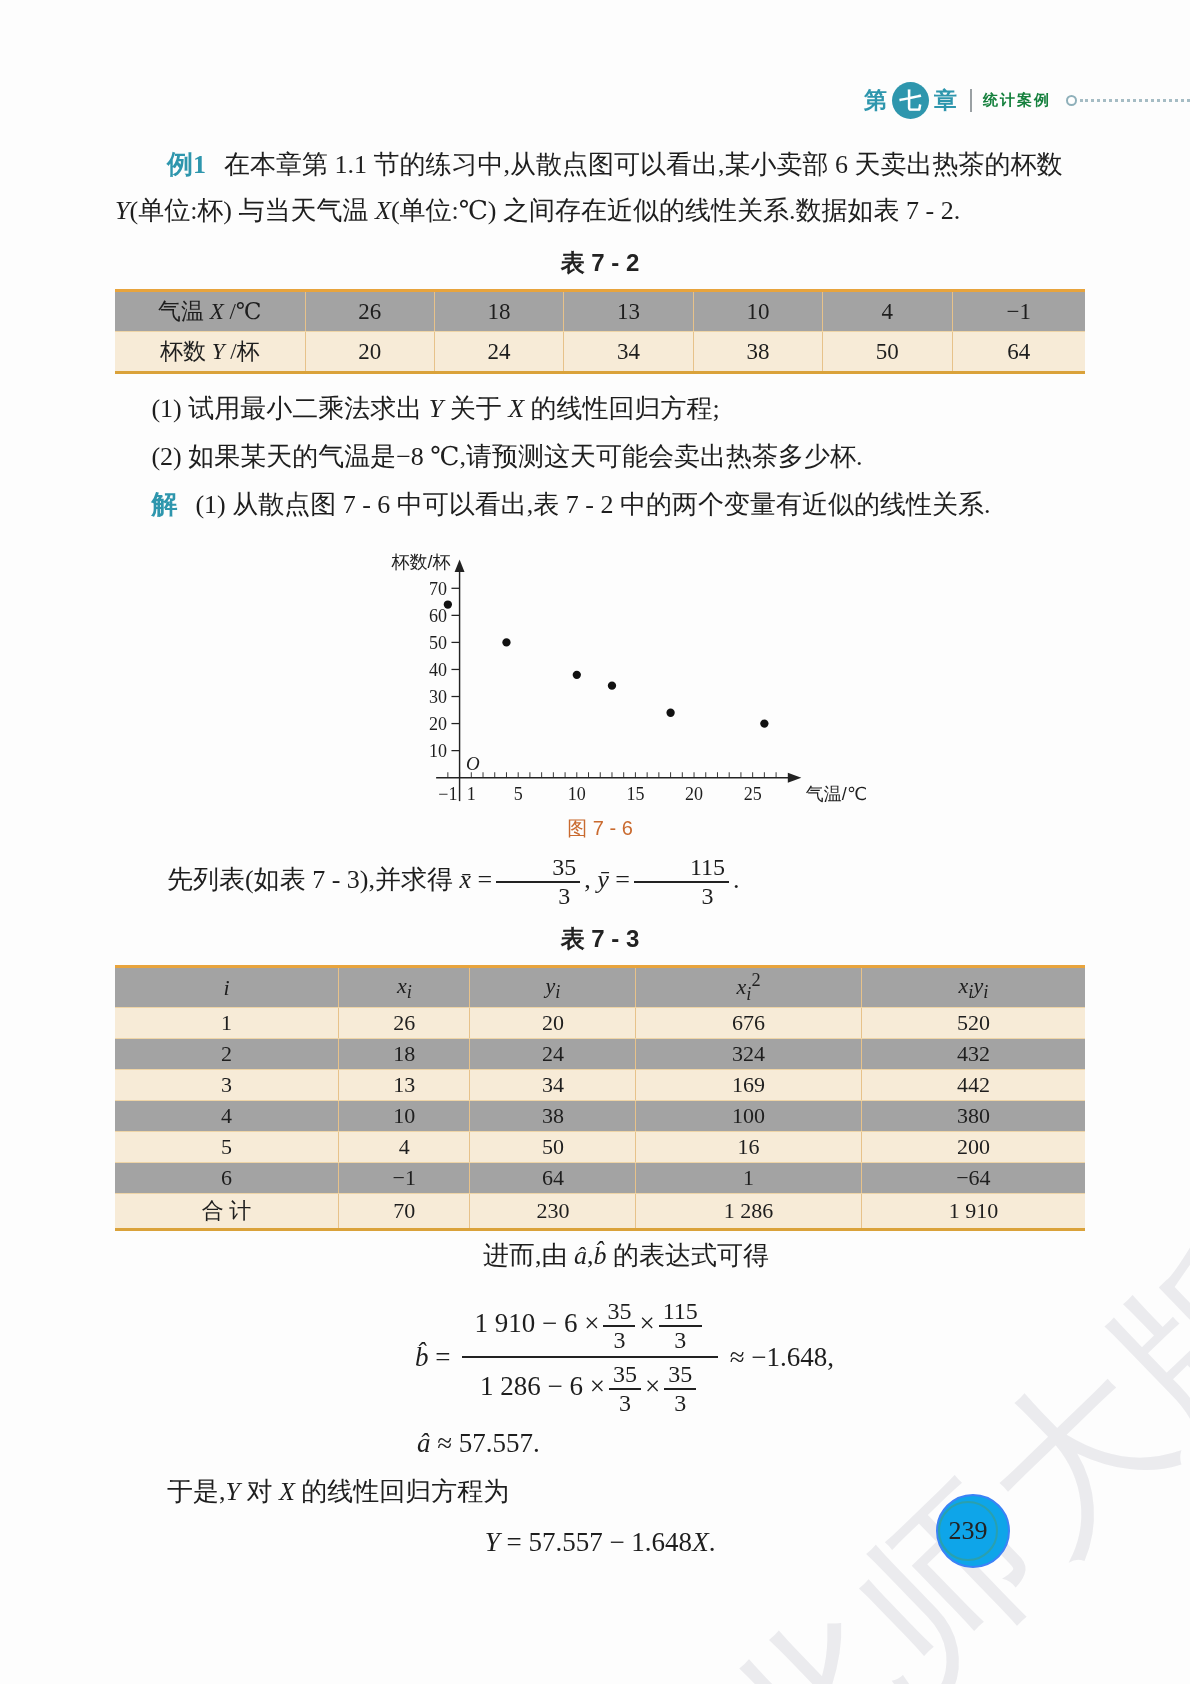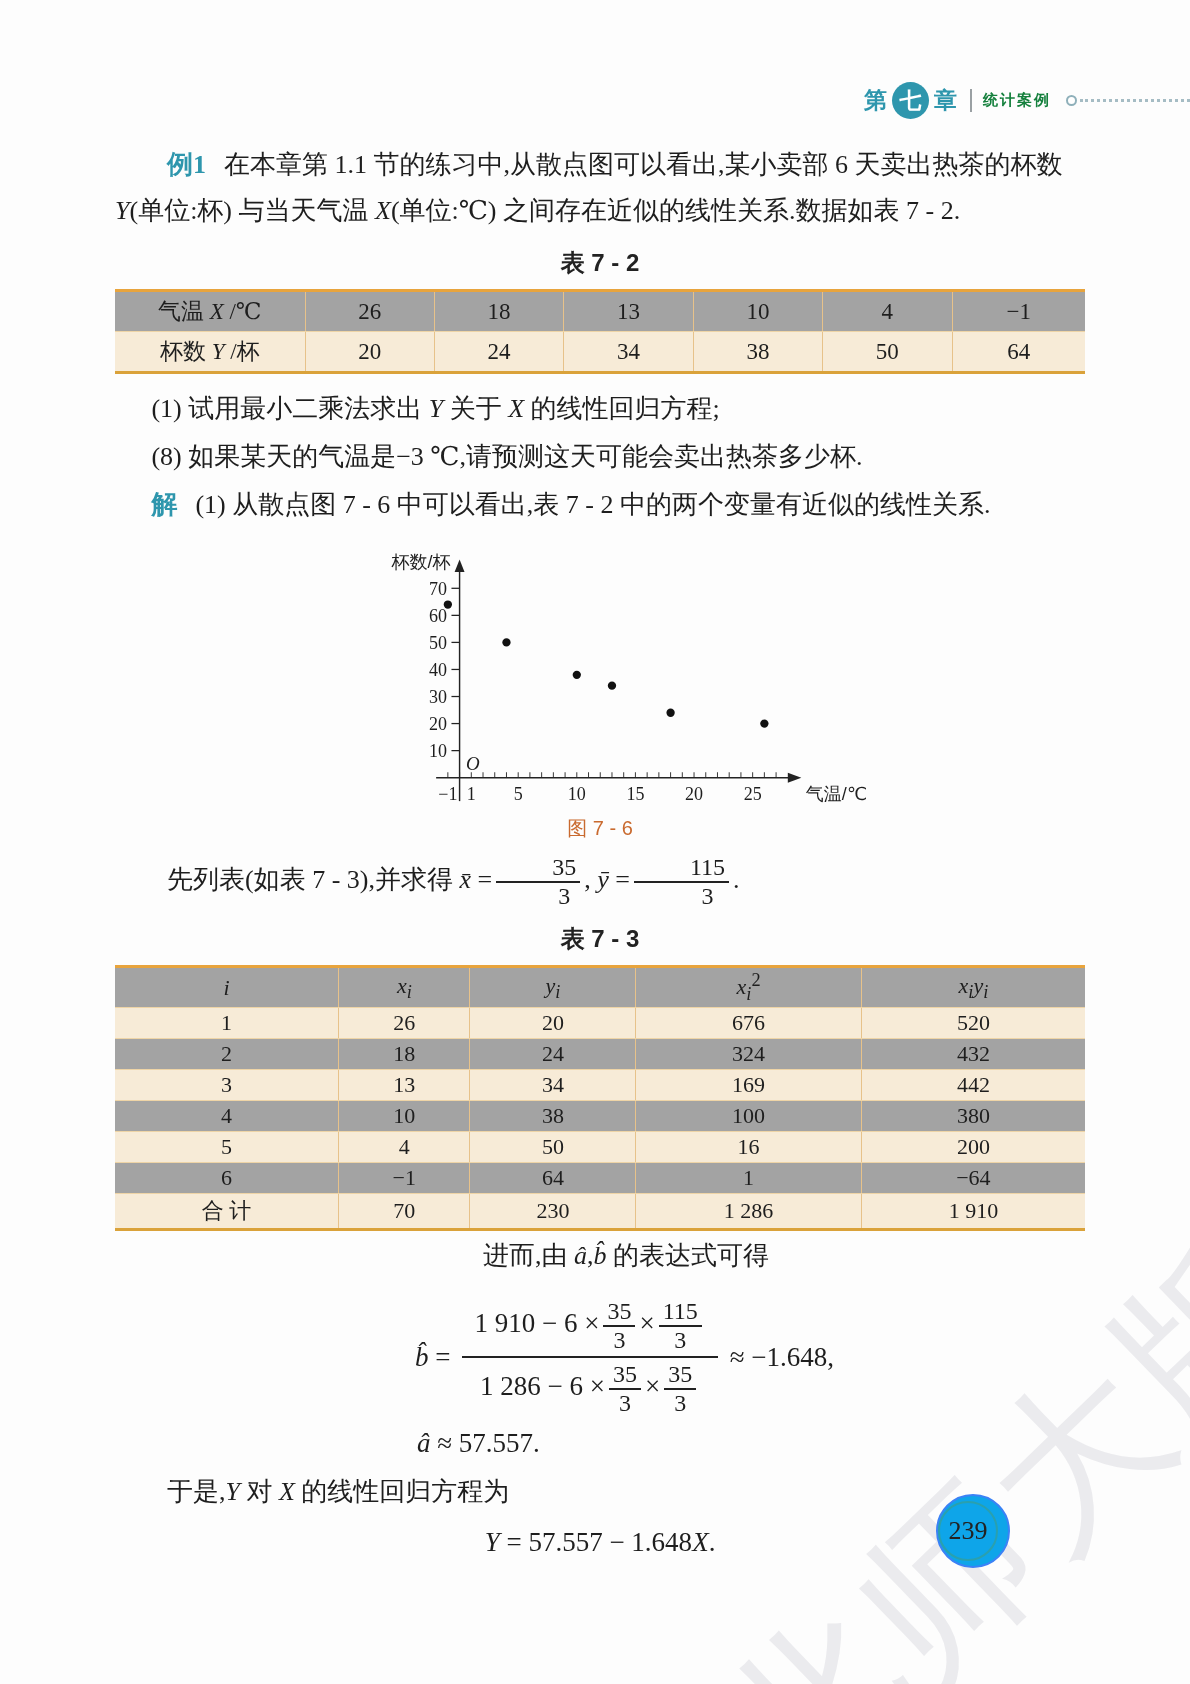--- a/index.html
+++ b/index.html
@@ -115,21 +115,21 @@
         <td>24</td>
         <td>34</td>
         <td>38</td>
         <td>50</td>
         <td>64</td>
       </tr>
     </tbody>
       </table>
 
     <p class="para q" style="margin-top:14px;">(1) 试用最小二乘法求出 <i>Y</i> 关于 <i>X</i> 的线性回归方程;</p>
-    <p class="para q">(8) 如果某天的气温是−3 ℃,请预测这天可能会卖出热茶多少杯.</p>
+    <p class="para q">(2) 如果某天的气温是−8 ℃,请预测这天可能会卖出热茶多少杯.</p>
     <p class="para q">
       <span class="label-teal">解</span><span>(1) 从散点图 7 - 6 中可以看出,表 7 - 2 中的两个变量有近似的线性关系.</span>
     </p>
 
     <div class="chart-wrap">
       <svg id="scatter-svg" viewBox="0 0 560 302">
           <line x1="70" y1="268" x2="462" y2="268" stroke="#222" stroke-width="1.6"></line>
           <polygon points="475,268 460,262.5 460,273.5" fill="#222"></polygon>
           <line x1="96" y1="294" x2="96" y2="39" stroke="#222" stroke-width="1.6"></line>
           <polygon points="96,26 90.5,40 101.5,40" fill="#222"></polygon>

